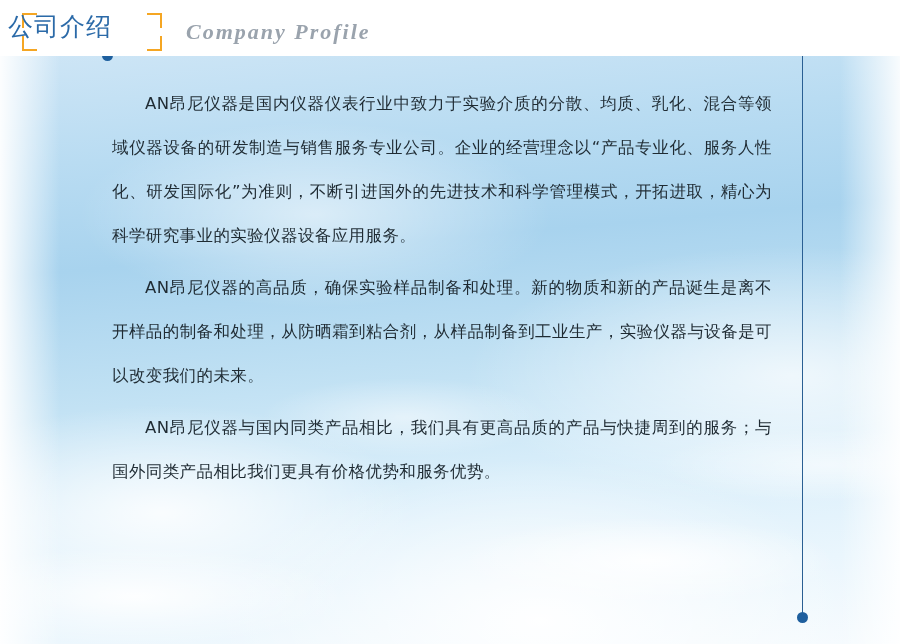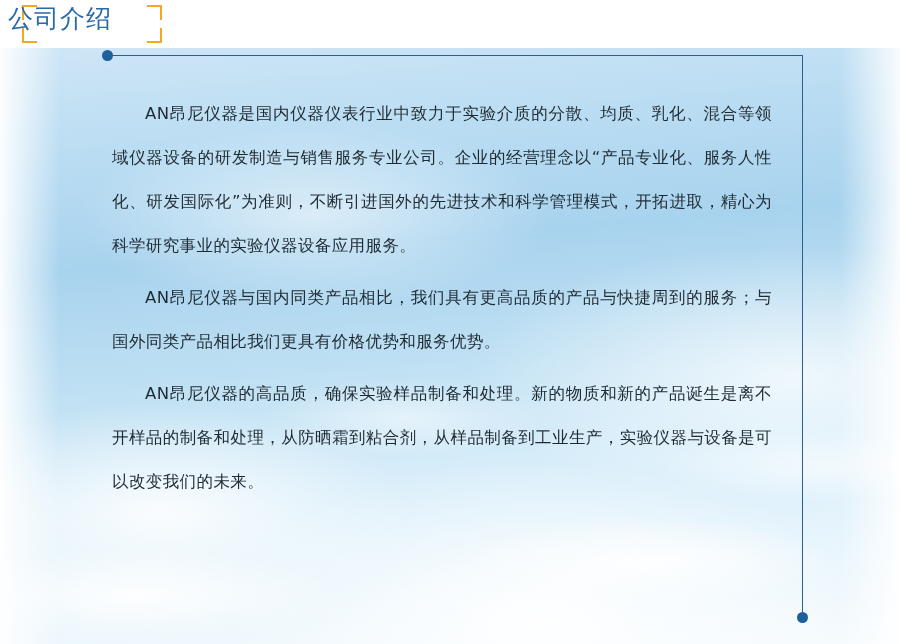--- a/index.html
+++ b/index.html
@@ -19,21 +19,21 @@
     width: 900px;
     height: 644px;
     overflow: hidden;
     background: #ffffff;
   }
 
   
   .header {
     position: absolute;
     left: 0;
-    top: 0;
+    top: 8px;
     width: 900px;
     height: 48px;
     background: #ffffff;
     z-index: 6;
   }
 
   .title-box {
     position: absolute;
     left: 22px;
     top: 5px;
@@ -154,21 +154,21 @@
     background: #1e5f9e;
     z-index: 5;
   }
   .dot-left { left: 102px; top: 50px; }
   .dot-right { left: 797px; top: 612px; }
 
   
   .content {
     position: absolute;
     left: 112px;
-    top: 92px;
+    top: 82px;
     width: 660px;
     z-index: 5;
   }
 
   .para {
     margin: 0 0 8px 0;
     font-family: "DejaVu Sans", "Liberation Sans", sans-serif;
     font-size: 16.5px;
     line-height: 44px;
     color: #1f2b33;
@@ -190,26 +190,27 @@
   <div class="edge-fade right"></div>
 
   <div class="header">
     <div class="title-box">
       <span class="corner tl"></span>
       <span class="corner tr"></span>
       <span class="corner bl"></span>
       <span class="corner br"></span>
     </div>
     <div class="title-cn">公司介绍</div>
+    <div class="title-en">Company  Profile</div>
   </div>
 
   <div class="frame-line frame-top"></div>
   <div class="frame-line frame-right"></div>
   <div class="dot dot-left"></div>
   <div class="dot dot-right"></div>
 
   <div class="content">
     <p class="para">AN昂尼仪器是国内仪器仪表行业中致力于实验介质的分散、均质、乳化、混合等领域仪器设备的研发制造与销售服务专业公司。企业的经营理念以“产品专业化、服务人性化、研发国际化”为准则，不断引进国外的先进技术和科学管理模式，开拓进取，精心为科学研究事业的实验仪器设备应用服务。</p>
+    <p class="para">AN昂尼仪器的高品质，确保实验样品制备和处理。新的物质和新的产品诞生是离不开样品的制备和处理，从防晒霜到粘合剂，从样品制备到工业生产，实验仪器与设备是可以改变我们的未来。</p>
     <p class="para">AN昂尼仪器与国内同类产品相比，我们具有更高品质的产品与快捷周到的服务；与国外同类产品相比我们更具有价格优势和服务优势。</p>
-    <p class="para">AN昂尼仪器的高品质，确保实验样品制备和处理。新的物质和新的产品诞生是离不开样品的制备和处理，从防晒霜到粘合剂，从样品制备到工业生产，实验仪器与设备是可以改变我们的未来。</p>
   </div>
 
 </div>
 
 </body></html>

